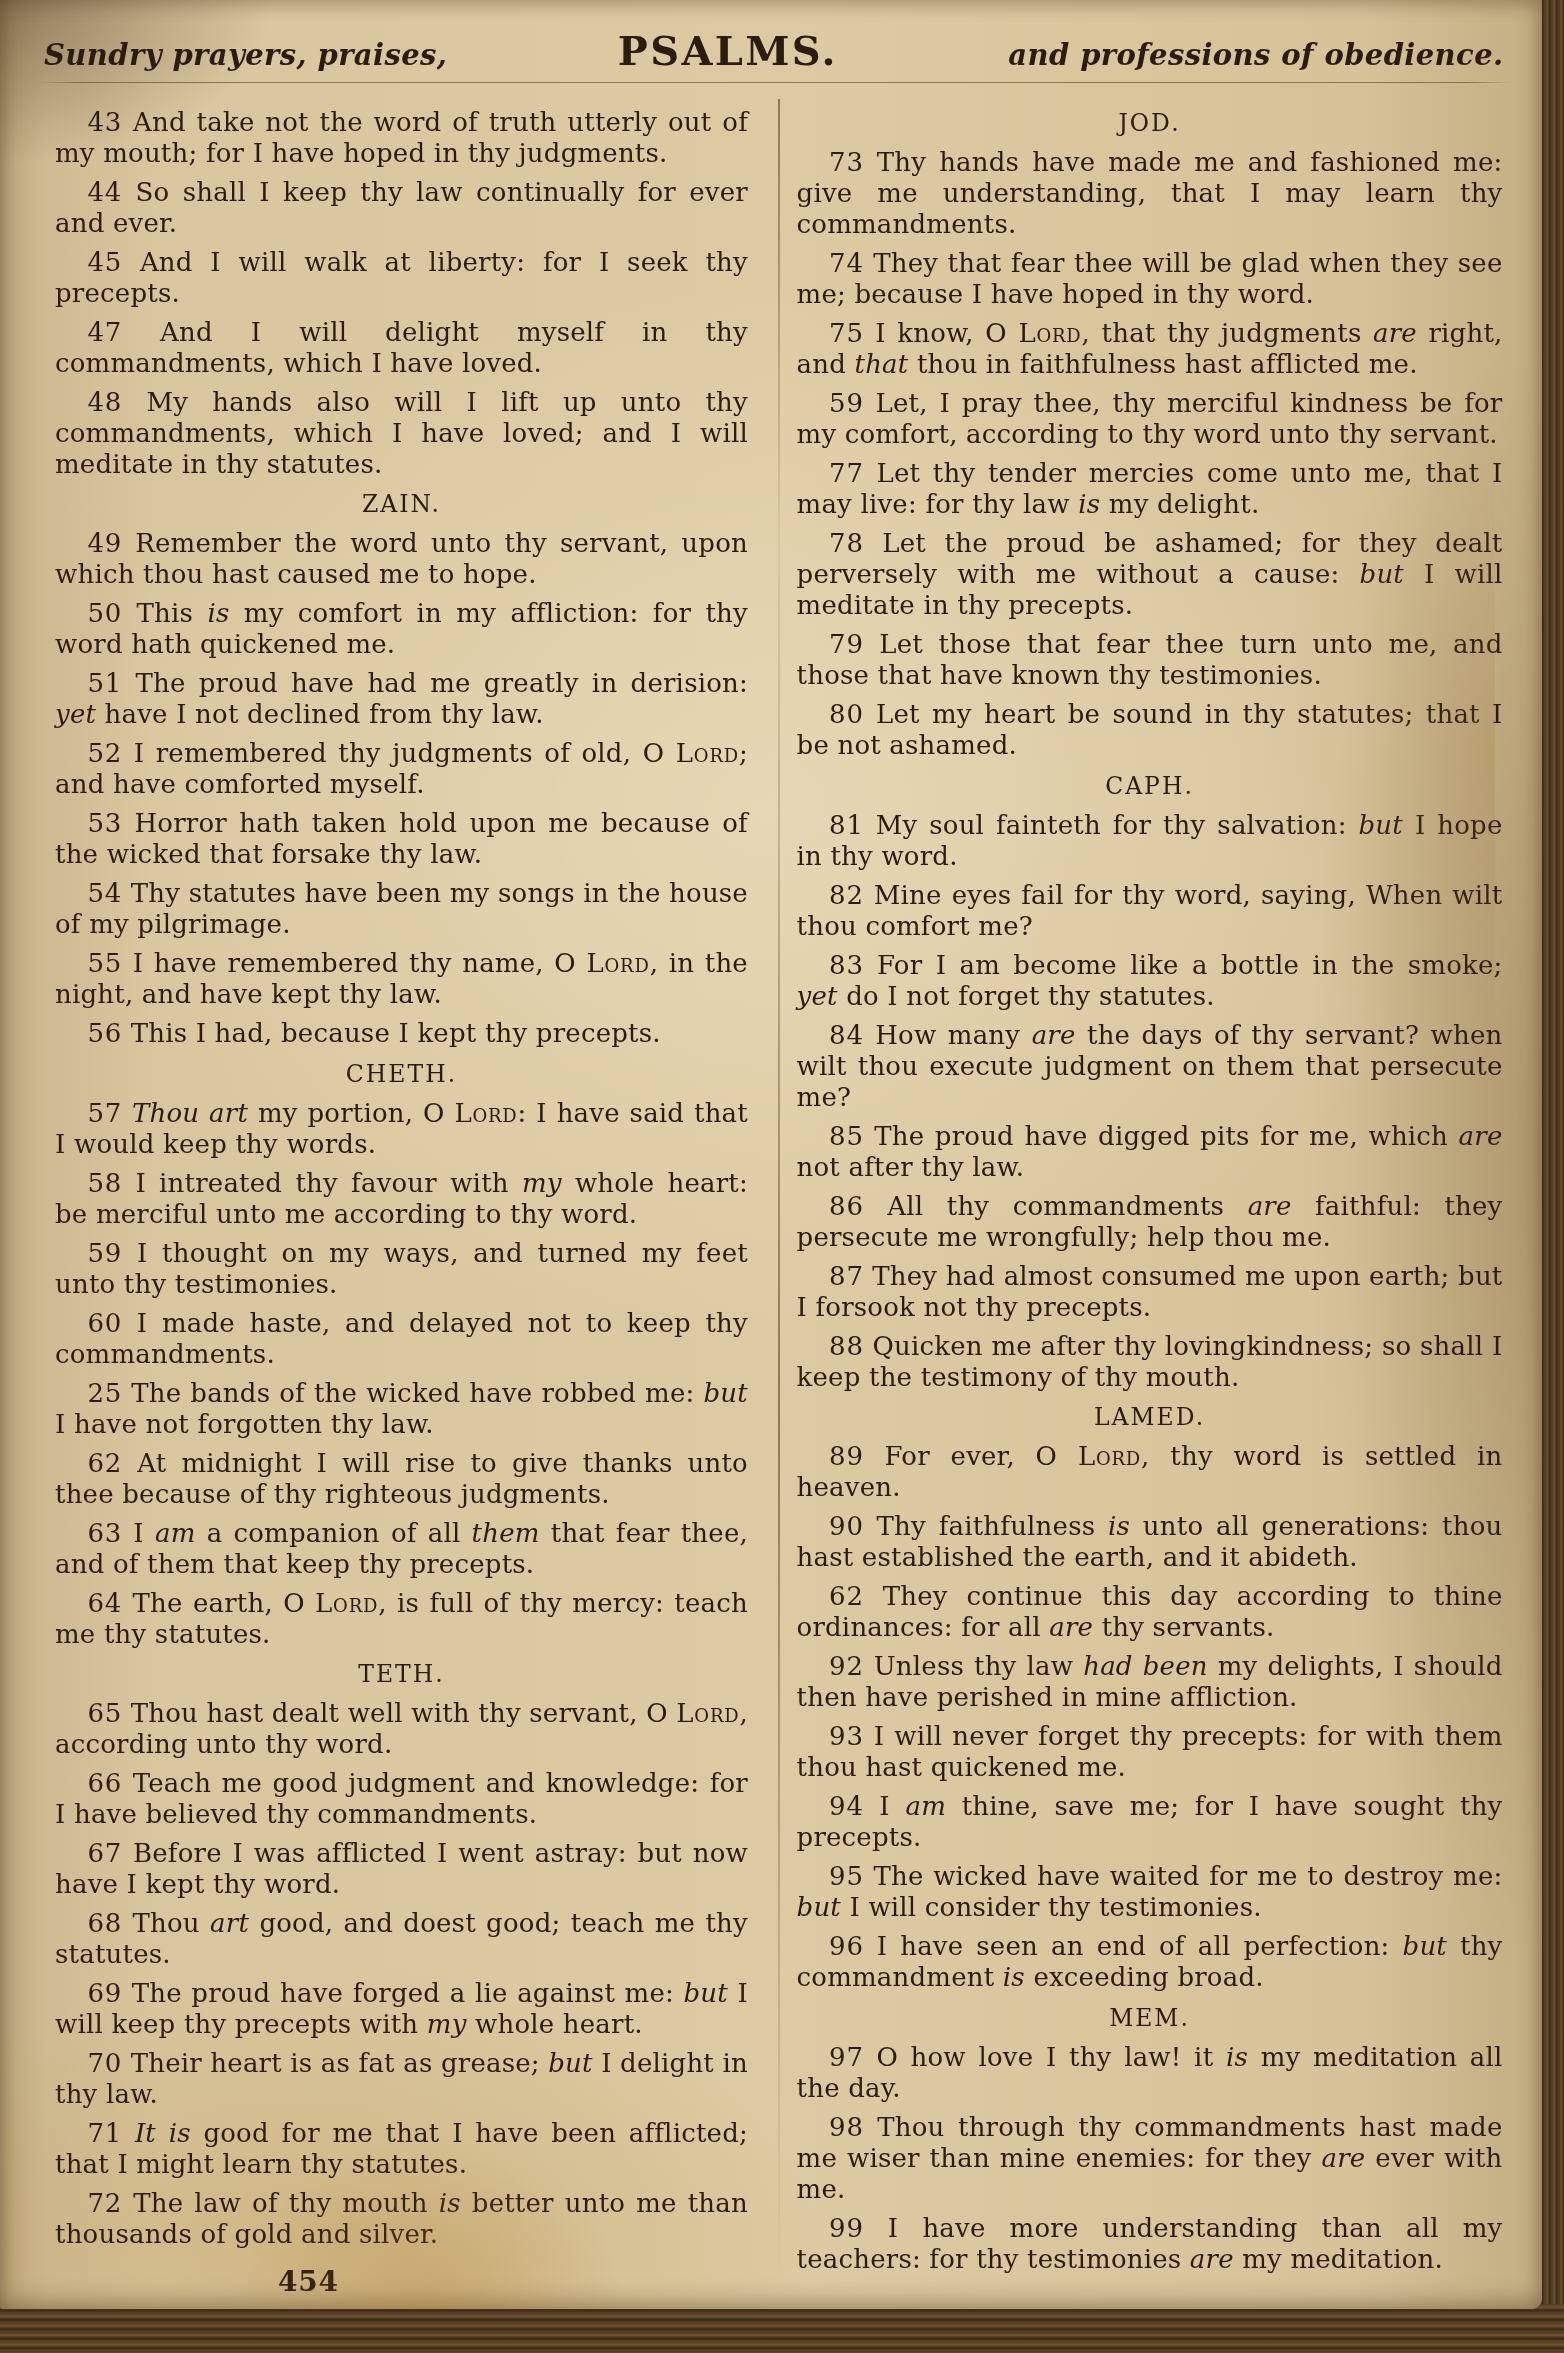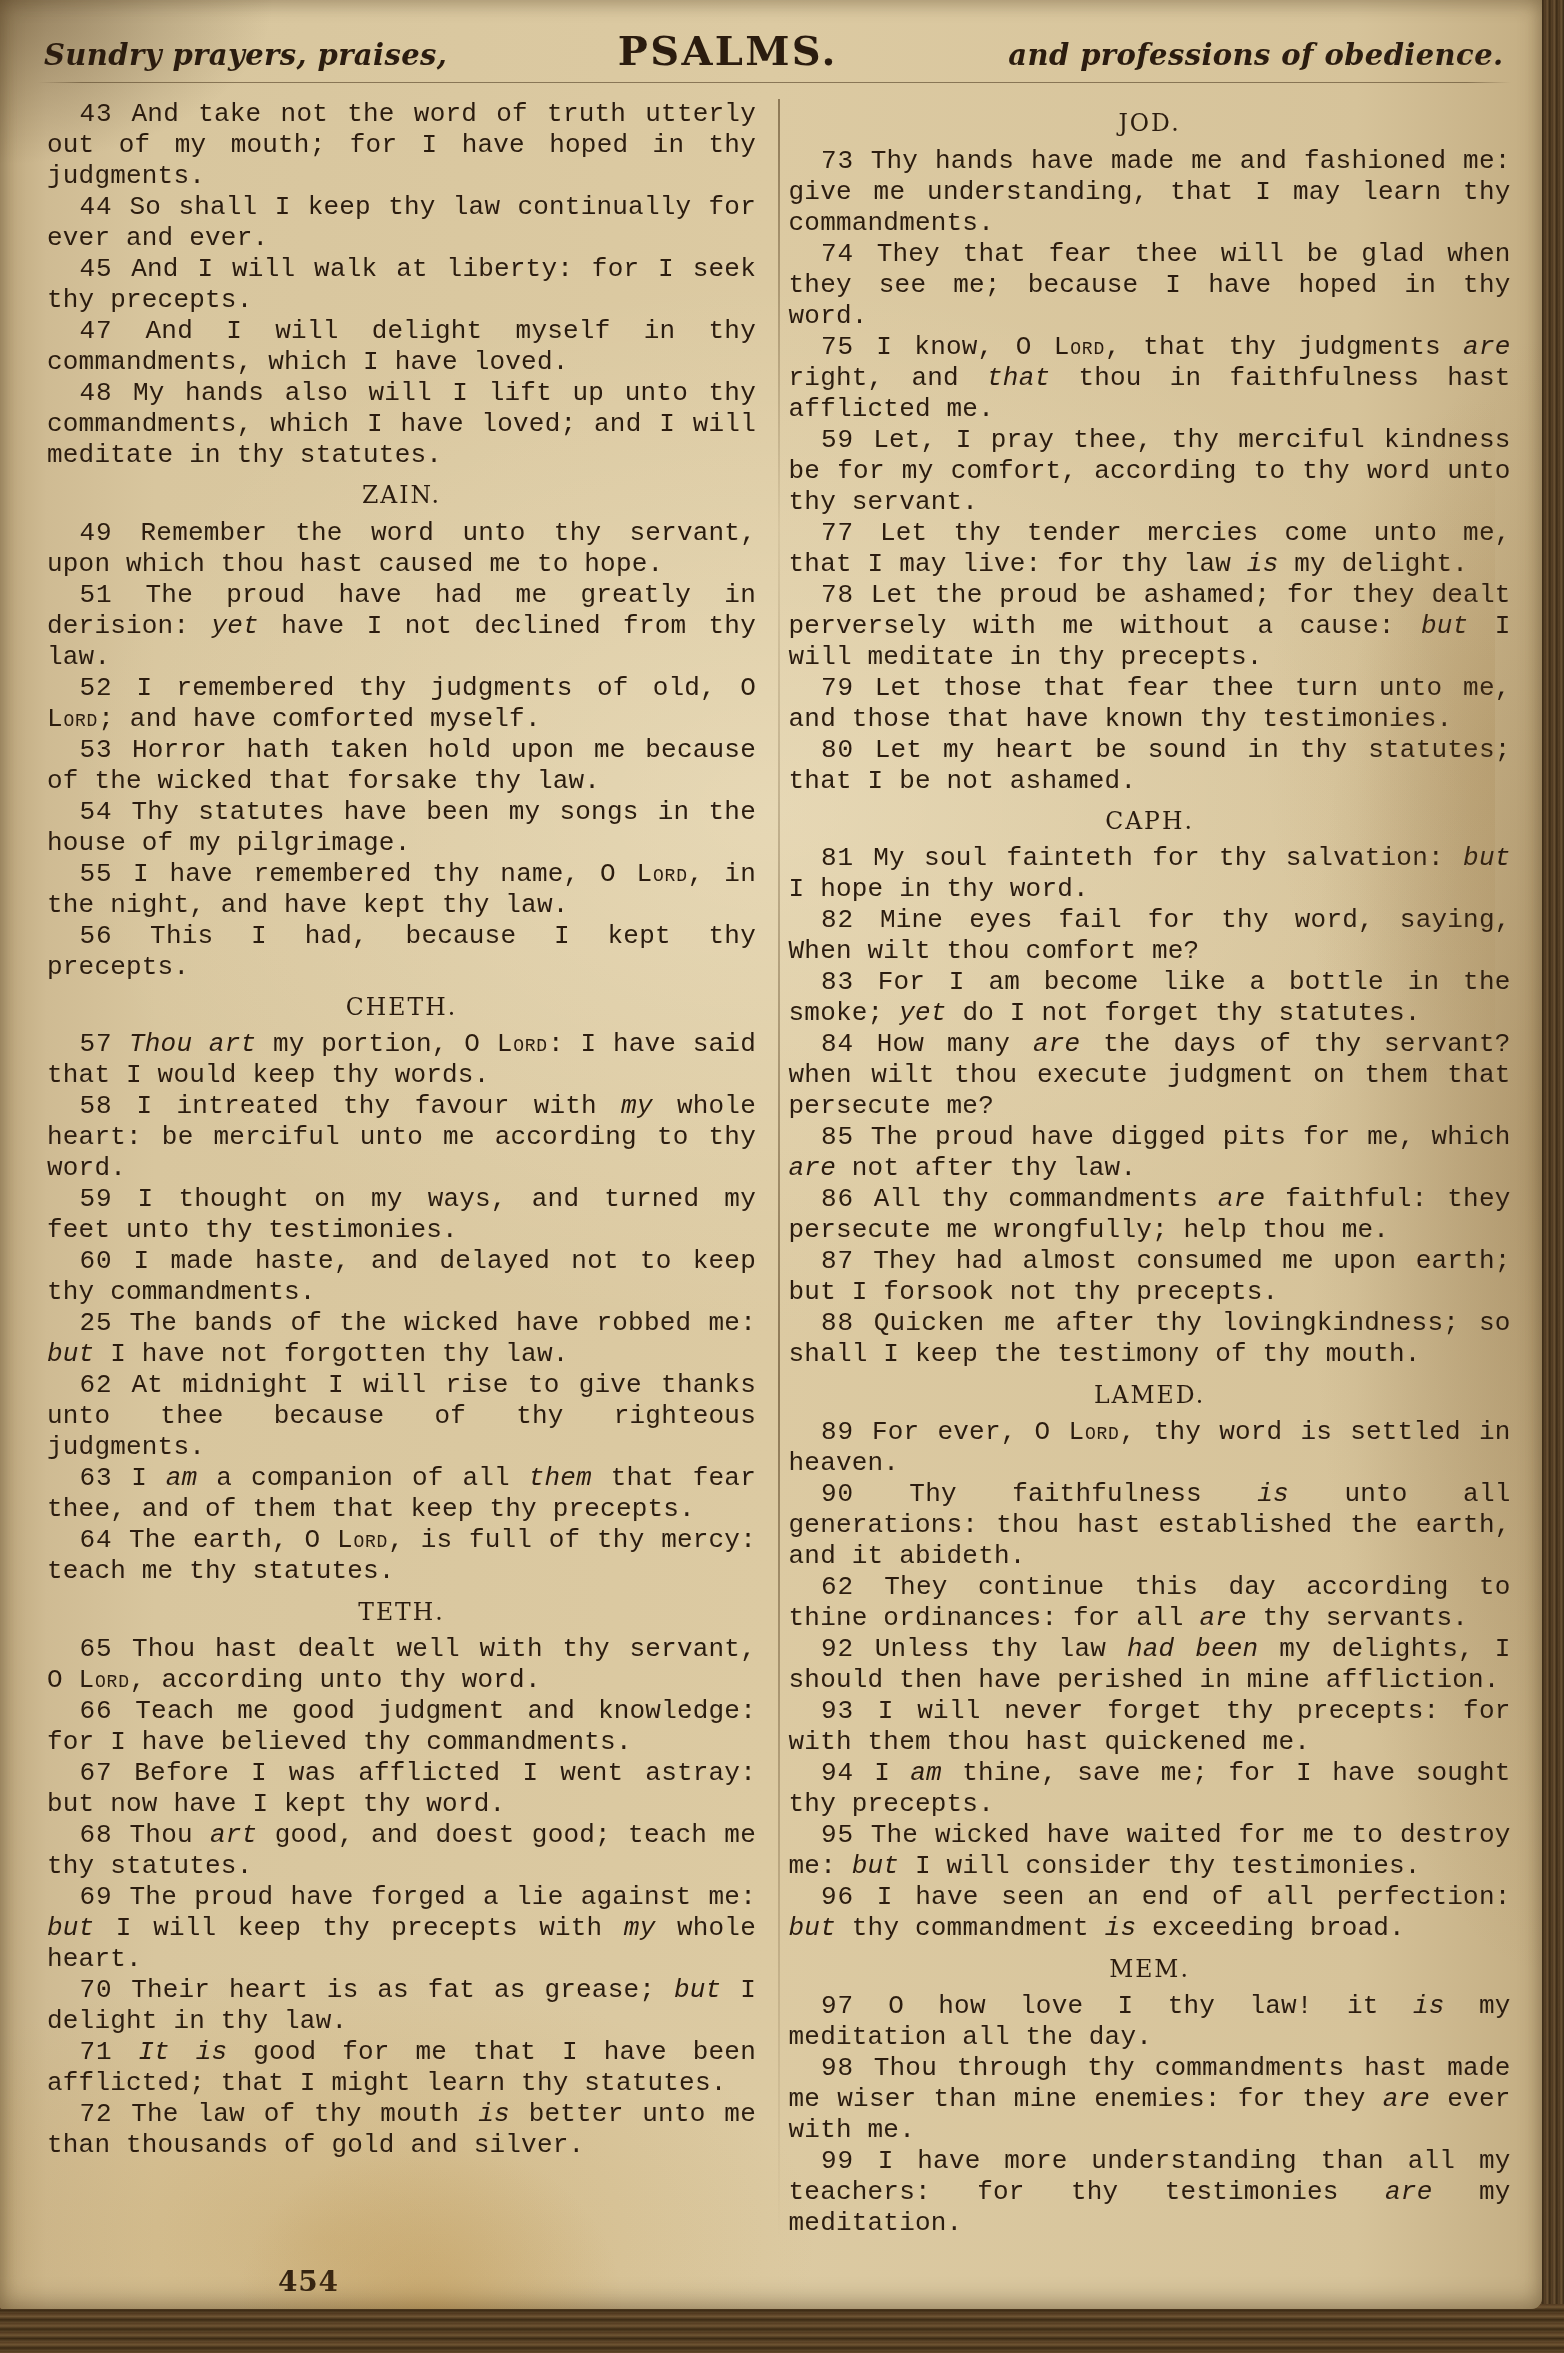--- a/index.html
+++ b/index.html
@@ -71,23 +71,22 @@
   }
   .col-left  { padding-right: 22px; }
   .col-right { padding-left: 9px; }
   .col-divider {
     width: 1.6px;
     background: linear-gradient(180deg, #6b5636 0%, #7a654226 20%, #6b5636 60%, #6b563600 100%);
     opacity: 0.7;
     flex: 0 0 1.6px;
   }
   .verse {
-    margin: 0;
+    margin: 8px;
     text-indent: 1.25em;
-    font-family: Liberation Mono, monospace;
   }
   .vnum { letter-spacing: 0.8px; }
   .sec-heading {
     text-align: center;
     text-indent: 0;
     font-size: 23.5px;
     letter-spacing: 2px;
     margin: 9.4px 0 6.3px;
   }
   .lord {
@@ -125,20 +124,21 @@
 
   <div class="columns">
     <div class="col col-left">
         <p class="verse"><span class="vnum">43</span> And take not the word of truth utterly out of my mouth; for I have hoped in thy judgments.</p>
         <p class="verse"><span class="vnum">44</span> So shall I keep thy law continually for ever and ever.</p>
         <p class="verse"><span class="vnum">45</span> And I will walk at liberty: for I seek thy precepts.</p>
         <p class="verse"><span class="vnum">47</span> And I will delight myself in thy commandments, which I have loved.</p>
         <p class="verse"><span class="vnum">48</span> My hands also will I lift up unto thy commandments, which I have loved; and I will meditate in thy statutes.</p>
         <div class="sec-heading">ZAIN.</div>
         <p class="verse"><span class="vnum">49</span> Remember the word unto thy servant, upon which thou hast caused me to hope.</p>
+        <p class="verse"><span class="vnum">50</span> This <i>is</i> my comfort in my affliction: for thy word hath quickened me.</p>
         <p class="verse"><span class="vnum">51</span> The proud have had me greatly in derision: <i>yet</i> have I not declined from thy law.</p>
         <p class="verse"><span class="vnum">52</span> I remembered thy judgments of old, O <span class="lord">Lord</span>; and have comforted myself.</p>
         <p class="verse"><span class="vnum">53</span> Horror hath taken hold upon me because of the wicked that forsake thy law.</p>
         <p class="verse"><span class="vnum">54</span> Thy statutes have been my songs in the house of my pilgrimage.</p>
         <p class="verse"><span class="vnum">55</span> I have remembered thy name, O <span class="lord">Lord</span>, in the night, and have kept thy law.</p>
         <p class="verse"><span class="vnum">56</span> This I had, because I kept thy precepts.</p>
         <div class="sec-heading">CHETH.</div>
         <p class="verse"><span class="vnum">57</span> <i>Thou art</i> my portion, O <span class="lord">Lord</span>: I have said that I would keep thy words.</p>
         <p class="verse"><span class="vnum">58</span> I intreated thy favour with <i>my</i> whole heart: be merciful unto me according to thy word.</p>
         <p class="verse"><span class="vnum">59</span> I thought on my ways, and turned my feet unto thy testimonies.</p>

